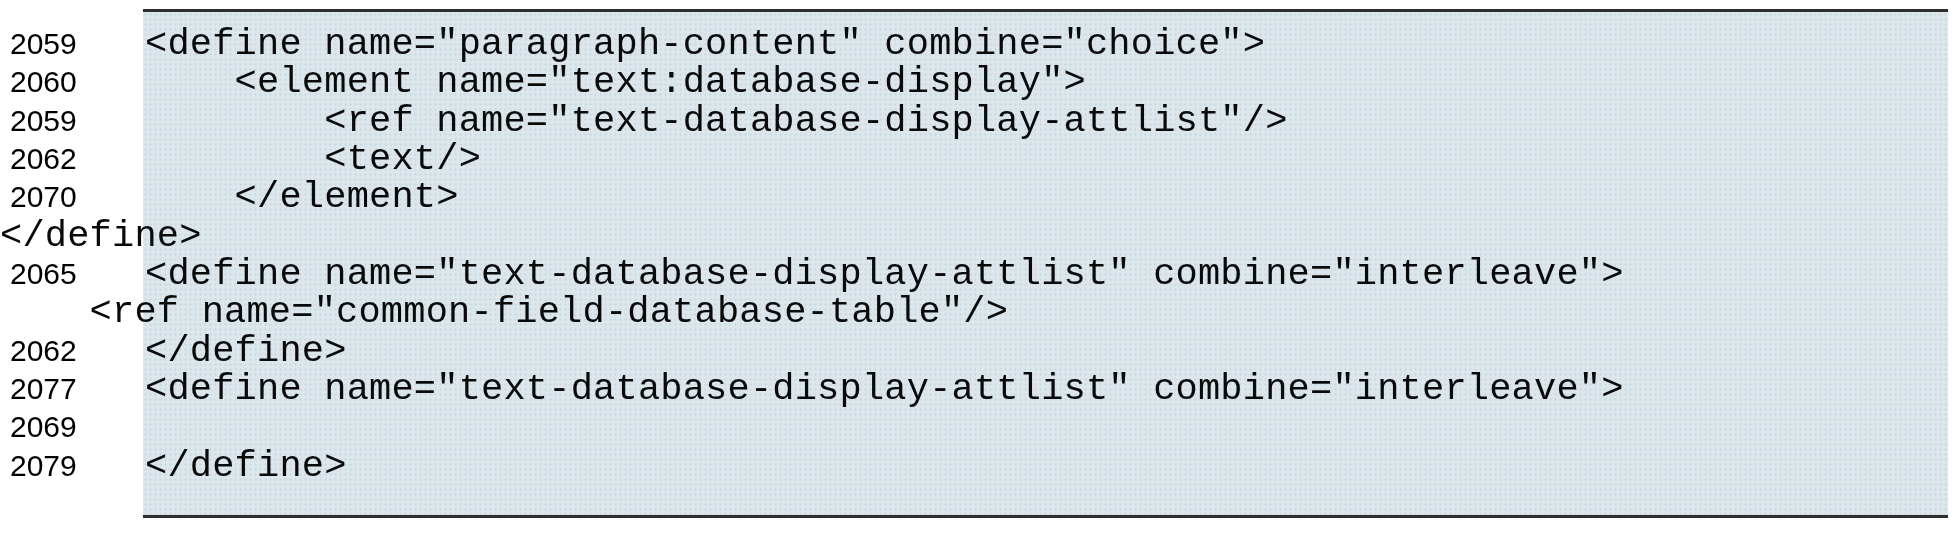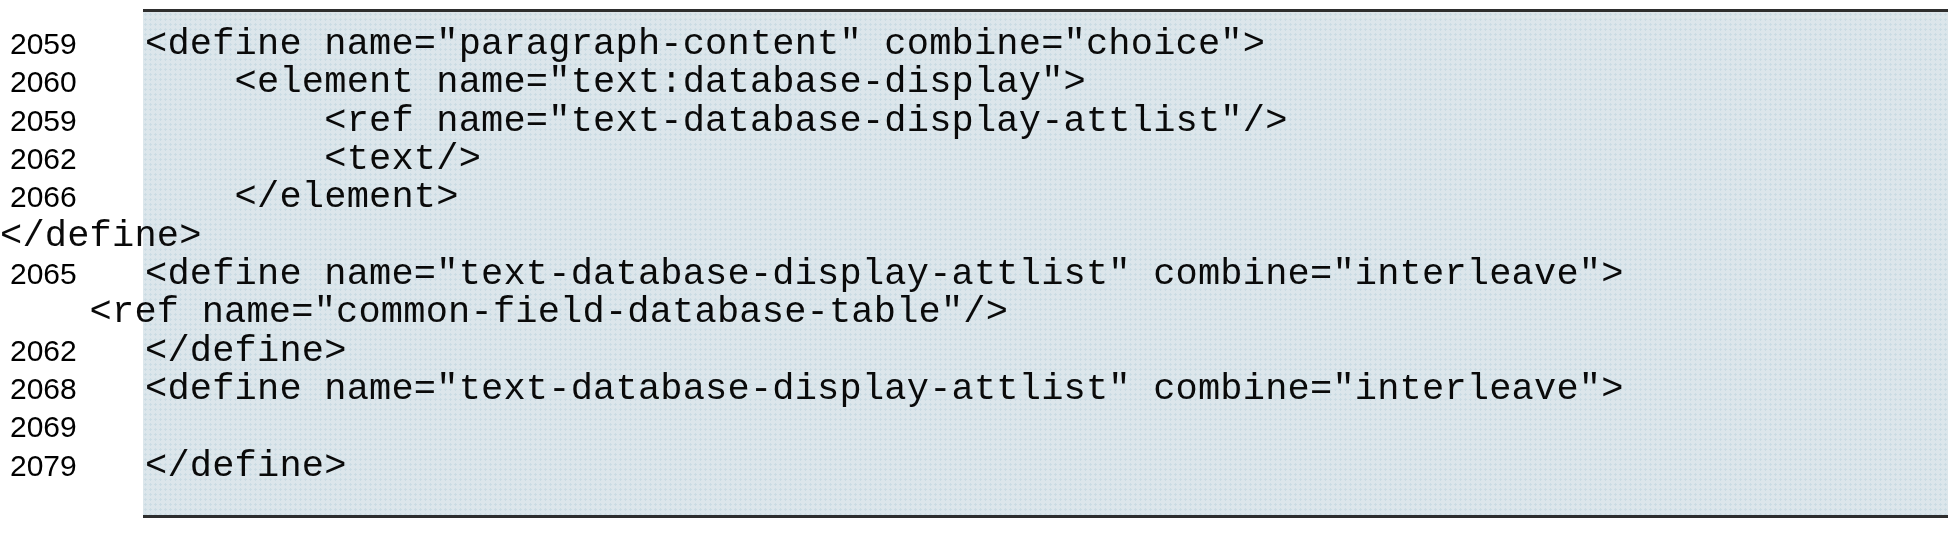--- a/index.html
+++ b/index.html
@@ -84,39 +84,39 @@
     </div>
     <div class="row">
       <span class="num">2059</span>
       <span class="code">        &lt;ref name="text-database-display-attlist"/&gt;</span>
     </div>
     <div class="row">
       <span class="num">2062</span>
       <span class="code">        &lt;text/&gt;</span>
     </div>
     <div class="row">
-      <span class="num">2066</span>
+      <span class="num">2070</span>
       <span class="code">    &lt;/element&gt;</span>
     </div>
     <div class="row">
       <span class="code">&lt;/define&gt;</span>
     </div>
     <div class="row">
       <span class="num">2065</span>
       <span class="code">&lt;define name="text-database-display-attlist" combine="interleave"&gt;</span>
     </div>
     <div class="row">
       <span class="code">    &lt;ref name="common-field-database-table"/&gt;</span>
     </div>
     <div class="row">
       <span class="num">2062</span>
       <span class="code">&lt;/define&gt;</span>
     </div>
     <div class="row">
-      <span class="num">2068</span>
+      <span class="num">2077</span>
       <span class="code">&lt;define name="text-database-display-attlist" combine="interleave"&gt;</span>
     </div>
     <div class="row">
       <span class="num">2069</span>
     </div>
     <div class="row">
       <span class="num">2079</span>
       <span class="code">&lt;/define&gt;</span>
     </div>
   </div>

